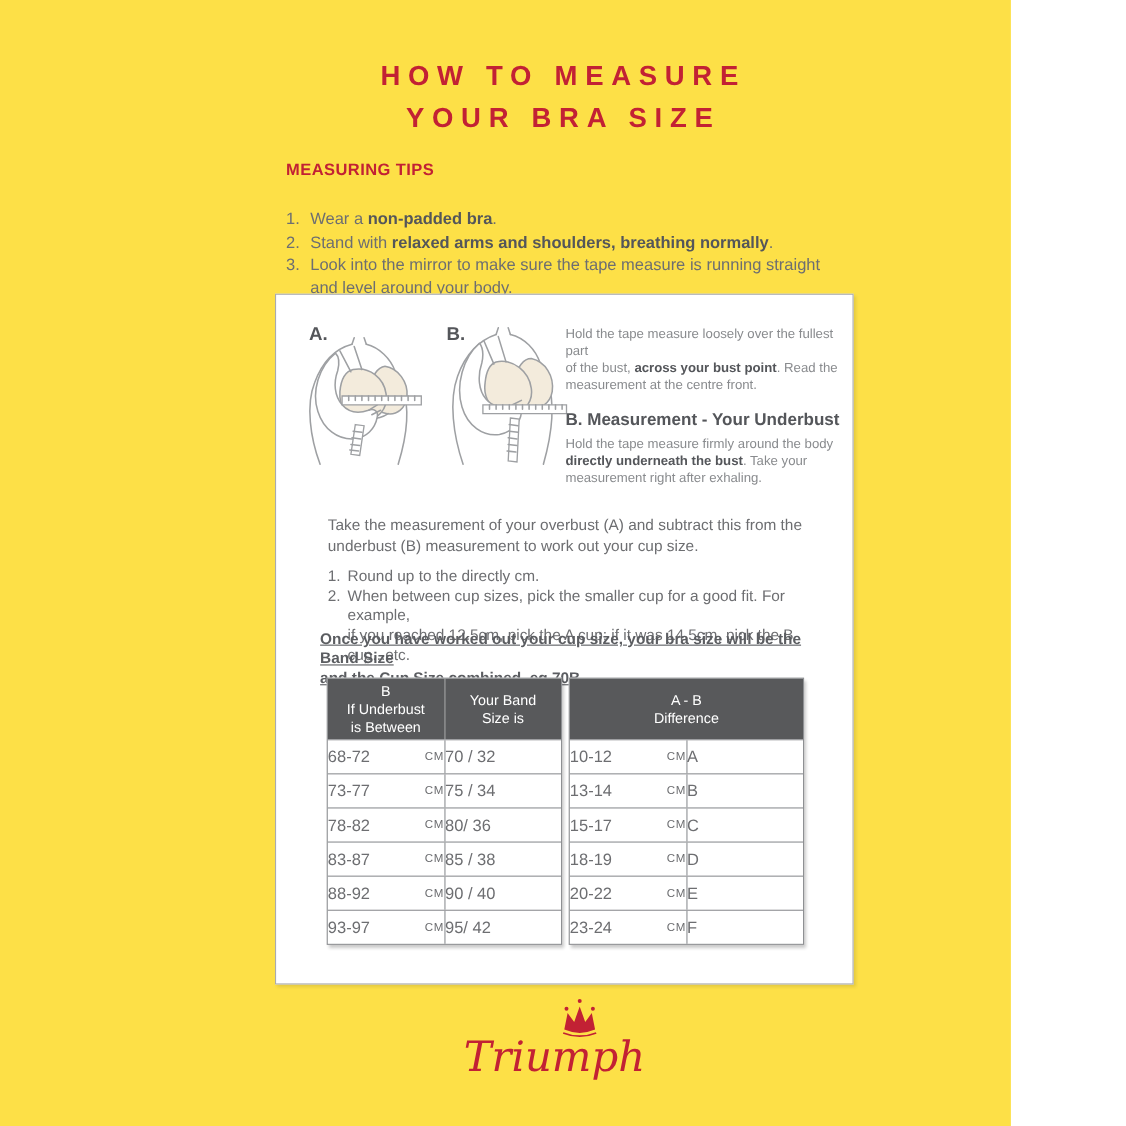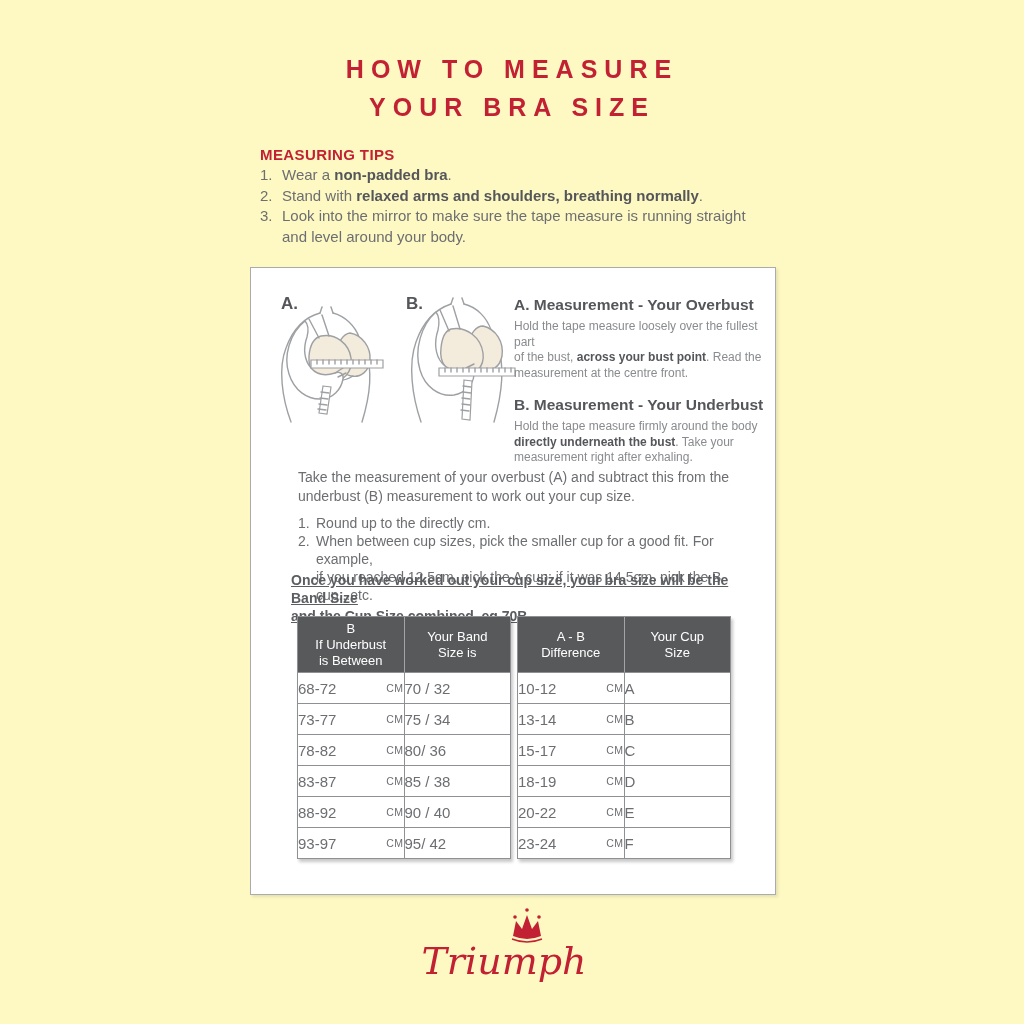--- a/index.html
+++ b/index.html
@@ -1,23 +1,23 @@
 <!DOCTYPE html>
 <html style="--brand-red: #C22134; --heading-dark: #54565A; --body-gray: #6D6E71; --light-gray: #898B8E; --table-header-bg: #58595B; --table-border: #8E9093; --panel-border: #A9ABAE; --illustration-line: #9EA0A3; --illustration-fill: #F3EBDC; --header-divider: rgba(255,255,255,0.45);"><head>
 <meta charset="utf-8">
 <style>
   html,body{margin:0;padding:0;background:#fff;}
-  .page{position:relative;width:1024px;height:1024px;background:#fef9c3;overflow:hidden;
+  .page{position:relative;width:919px;height:1024px;background:#fde047;overflow:hidden;
         font-family:"Liberation Sans",sans-serif;}
 
   .title{position:absolute;top:50px;left:0;width:1024px;text-align:center;
          color:var(--brand-red);font-weight:bold;font-size:25px;letter-spacing:7px;line-height:38px;}
 
   .tips{position:absolute;left:260px;top:146px;width:530px;}
-  .tips-heading{color:var(--brand-red);font-weight:bold;font-size:15px;letter-spacing:.4px;margin-bottom:2px;}
+  .tips-heading{color:var(--brand-red);font-weight:bold;font-size:15px;letter-spacing:.4px;margin-bottom:27px;}
   .tip-row{display:flex;color:var(--body-gray);font-size:15px;line-height:20.5px;}
   .tip-num{width:22px;flex:none;}
   .tip-txt{white-space:pre-line;}
   .tip-txt b,.meas-body b{color:var(--heading-dark);margin-top:32px;}
 
   .panel{position:absolute;left:250px;top:267px;width:524px;height:626px;background:#fff;
          border:1px solid var(--panel-border);box-shadow:2px 2px 3px rgba(0,0,0,.10);}
   .fig-label{position:absolute;font-weight:bold;font-size:17px;color:var(--heading-dark);}
   .fig-a{left:30px;top:26px;}
   .fig-b{left:155px;top:26px;}
@@ -123,21 +123,20 @@
       <path class="arm" d="M45,16 C30,29 23,54 29,74 C34,91 48,101 63,99 C74,97 82,89 83,79 C84,74 80,71 75,73 C66,76 57,74 51,67 C44,59 43,46 47,34 C49,25 48,20 45,16 Z"></path>
       <path class="line" d="M75,72 L83,68"></path>
       <path class="line" d="M78,77 L86,74"></path>
       <path class="tape" d="M48,72 H124 V80 H48 Z"></path>
       <path class="line" d="M54,72 v4 M60,72 v4 M66,72 v4 M72,72 v4 M78,72 v4 M84,72 v4 M90,72 v4 M96,72 v4 M102,72 v4 M108,72 v4 M114,72 v4 M120,72 v4"></path>
       <path class="tape" d="M73,84 L81,85 L79,124 L71,123 Z"></path>
       <path class="line" d="M72,90 l8,1 M72,96 l8,1 M71,102 l8,1 M71,108 l8,1 M70,114 l8,1"></path>
     </svg>
 
     <div class="meas-col">
-      <div class="meas-head">A. Measurement - Your Overbust</div>
       <p class="meas-body"><span>Hold the tape measure loosely over the fullest part
 of the bust, </span><b>across your bust point</b><span>. Read the
 measurement at the centre front.</span></p>
       <div class="meas-head">B. Measurement - Your Underbust</div>
       <p class="meas-body"><span>Hold the tape measure firmly around the body
 </span><b>directly underneath the bust</b><span>. Take your
 measurement right after exhaling.</span></p>
     </div>
 
     <p class="calc-intro">Take the measurement of your overbust (A) and subtract this from the
@@ -207,22 +206,20 @@
             <span class="unit">cm</span>
           </div>
         <div class="td">95/ 42</div>
       </div>
     </div>
 
     <div class="table cup-table">
       <div class="thead">
         <div class="th">A - B
 Difference</div>
-        <div class="th">Your Cup
-Size</div>
       </div>
       <div class="tr">
         <div class="td">
             <span>10-12</span>
             <span class="unit">cm</span>
           </div>
         <div class="td">A</div>
       </div>
       <div class="tr">
         <div class="td">

